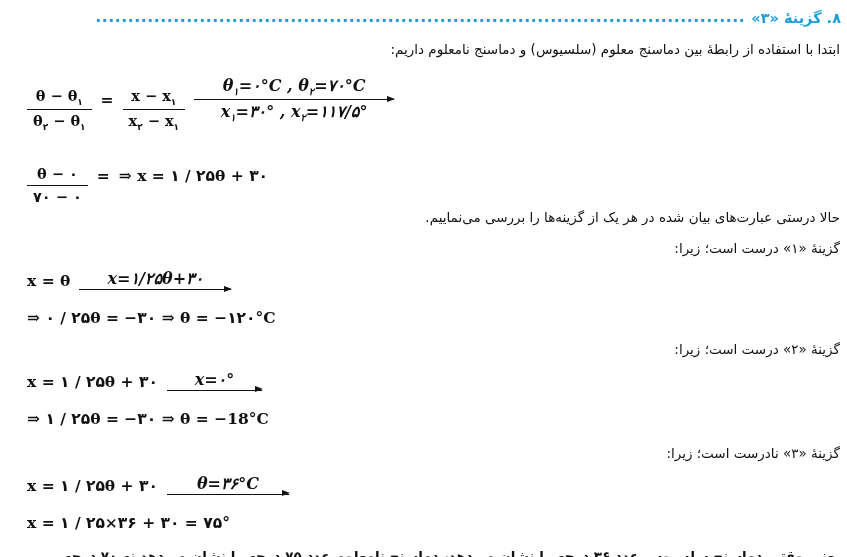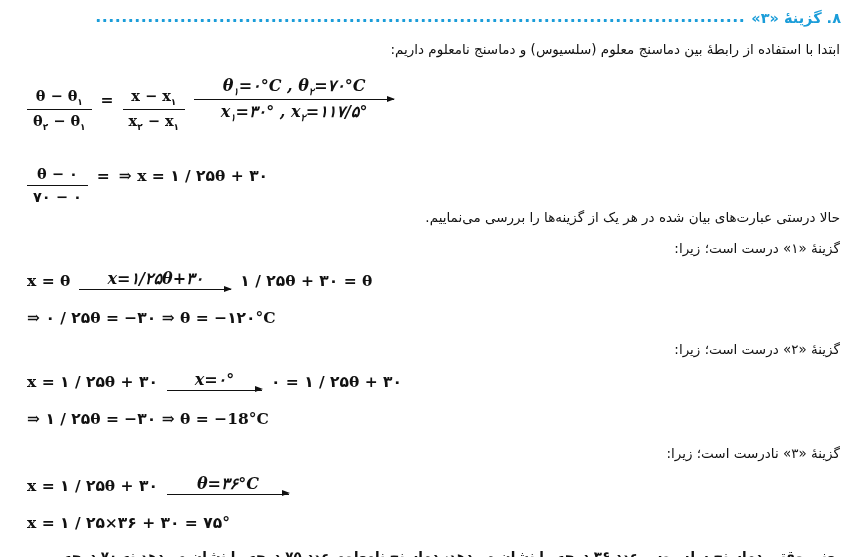--- a/index.html
+++ b/index.html
@@ -90,32 +90,30 @@
 
   <div class="rtl-line review">حالا درستی عبارت‌های بیان شده در هر یک از گزینه‌ها را بررسی می‌نماییم.</div>
 
   <div class="rtl-line opt-heading">گزینهٔ «۱» درست است؛ زیرا:</div>
   <div class="math-row m-line1" dir="ltr">
     <span>x = θ</span>
     <span class="larrow aw-152">
       <span class="lab">x=۱/۲۵θ+۳۰</span>
       <span class="shaft"></span>
     </span>
-    <span>۱ / ۲۵θ + ۳۰ = θ</span>
   </div>
   <div class="math-row m-line2" dir="ltr">⇒ ۰ / ۲۵θ = −۳۰ ⇒ θ = −۱۲۰°C</div>
 
   <div class="rtl-line opt-heading">گزینهٔ «۲» درست است؛ زیرا:</div>
   <div class="math-row m-line1" dir="ltr">
     <span>x = ۱ / ۲۵θ + ۳۰</span>
     <span class="larrow aw-95">
       <span class="lab">x=۰°</span>
       <span class="shaft"></span>
     </span>
-    <span>۰ = ۱ / ۲۵θ + ۳۰</span>
   </div>
   <div class="math-row m-line2" dir="ltr">⇒ ۱ / ۲۵θ = −۳۰ ⇒ θ = −18°C</div>
 
   <div class="rtl-line opt-heading h3">گزینهٔ «۳» نادرست است؛ زیرا:</div>
   <div class="math-row m-line1" dir="ltr">
     <span>x = ۱ / ۲۵θ + ۳۰</span>
     <span class="larrow aw-122">
       <span class="lab">θ=۳۶°C</span>
       <span class="shaft"></span>
     </span>

